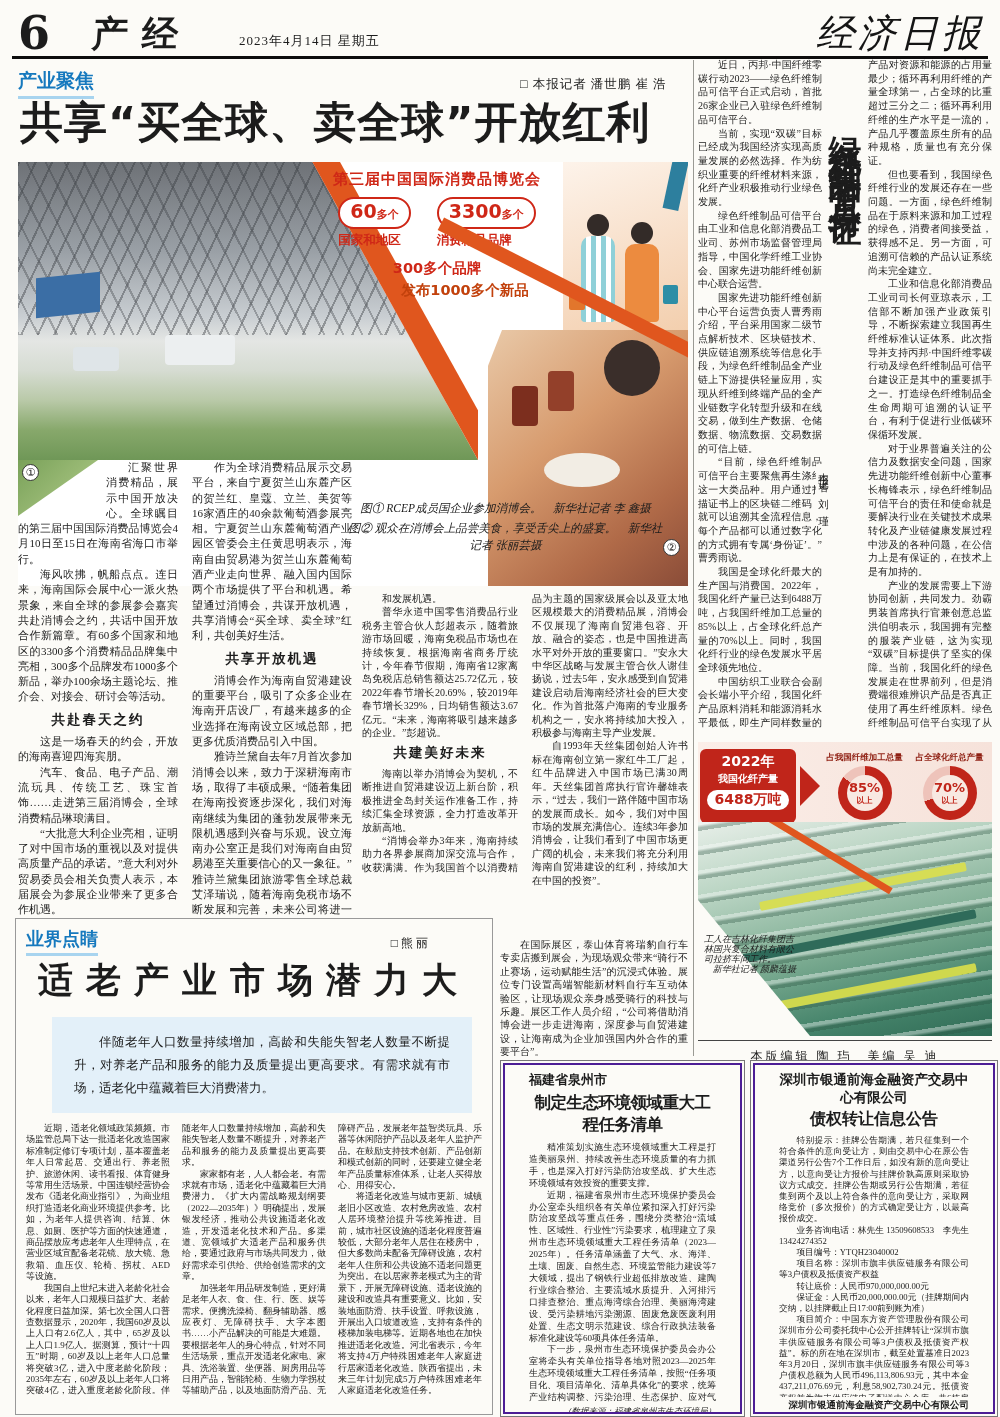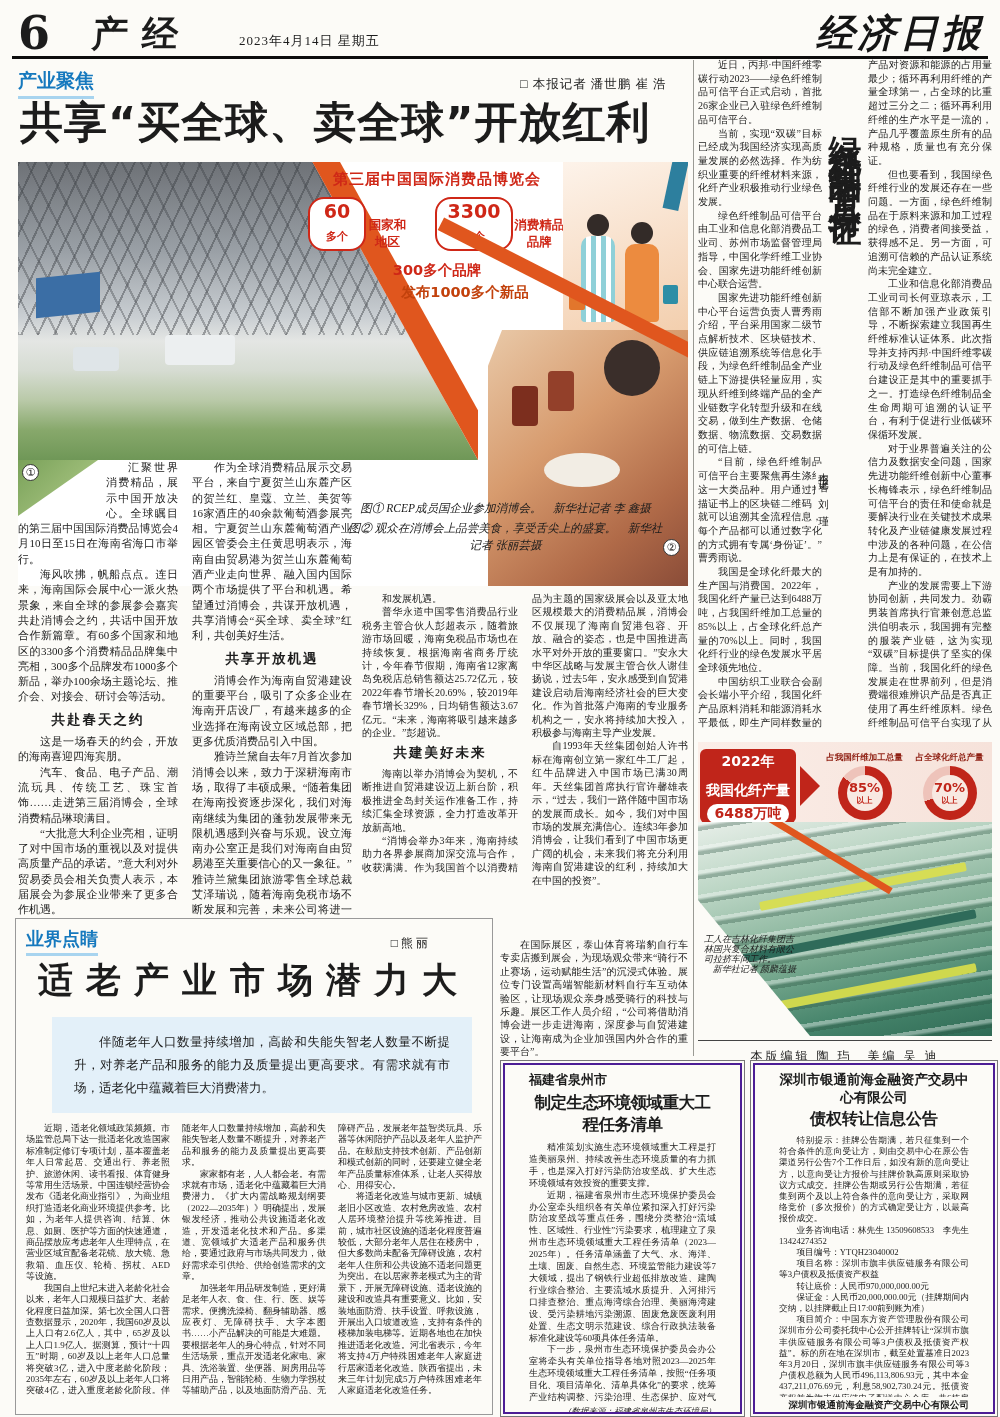--- a/index.html
+++ b/index.html
@@ -5,21 +5,21 @@
   *{box-sizing:border-box;margin:0;padding:0}
   html,body{background:#e8e6e0}
   .paper{position:relative;width:1000px;height:1417px;margin:0 auto;background:#fcfbf7;
          font-family:"Liberation Serif",serif;color:#1c1c1c;overflow:hidden}
   
   .hdr{position:absolute;left:14px;top:8px;right:14px;height:46px}
   .pagenum{position:absolute;left:4px;top:-2px;font-size:46px;font-weight:900;font-family:"DejaVu Serif",serif}
   .section-name{position:absolute;left:78px;top:2px;font-size:36px;font-weight:900;letter-spacing:14px;
                 font-family:"DejaVu Serif",serif;transform:skewX(-4deg)}
   .pagedate{position:absolute;left:225px;top:24px;font-size:13px;letter-spacing:1px}
-  .masthead{position:absolute;right:2px;top:0px;font-size:38px;font-weight:700;font-style:italic;
+  .masthead{position:absolute;right:2px;top:0px;font-size:38px;font-weight:400;font-style:italic;
             letter-spacing:4px;font-family:"DejaVu Serif",serif;color:#151515}
   .hdr-rule{position:absolute;left:12px;right:12px;top:56px;height:3px;background:#0d0d0d}
   
   .kicker{position:absolute;left:18px;top:68px;font-size:19px;font-weight:bold;color:#1679be;
           font-family:"DejaVu Sans",sans-serif;padding-bottom:2px;border-bottom:3px solid #a8d4ef}
   .reporters{position:absolute;left:520px;top:76px;font-size:12.5px;letter-spacing:1px}
   .headline{position:absolute;left:20px;top:94px;width:668px;font-size:43px;font-weight:900;
             font-family:"DejaVu Sans",sans-serif;letter-spacing:1px;white-space:nowrap}
   
   .collage{position:absolute;left:18px;top:162px;width:670px;height:424px;overflow:hidden;background:#fff}
@@ -35,21 +35,21 @@
   .c-band{position:absolute;left:0;top:0;width:460px;height:298px;
           clip-path:polygon(64% 0,70% 0,106% 100%,100% 100%);background:#e0561e}
   .c-band2{position:absolute;left:400px;top:150px;width:420px;height:14px;background:#e0561e;transform:rotate(27deg)}
   .c-expo{position:absolute;left:290px;top:8px;width:258px;text-align:center;font-family:"DejaVu Sans",sans-serif}
   .expo-title{color:#cf2717;font-size:15px;font-weight:900;letter-spacing:1px}
   .pill-row{display:flex;justify-content:center;gap:26px;margin-top:8px}
   .pill{border:2px solid #cf2717;border-radius:16px;background:#fff;color:#cf2717;
         padding:1px 10px;font-weight:900;font-size:19px;line-height:22px}
   .pill small{font-size:11px;font-weight:bold}
   .pill-lab{color:#cf2717;font-size:12.5px;font-weight:bold;margin-top:3px}
-  .pill-col{display:flex;flex-direction:row;align-items:flex-end}
+  .pill-col{display:flex;flex-direction:column;align-items:flex-start}
   .expo-l1{color:#cf2717;font-size:14.5px;font-weight:700;margin-top:10px}
   .expo-l2{color:#c2410c;font-size:14.5px;font-weight:900;margin-top:3px;padding-left:56px}
   .c-illu{position:absolute;left:545px;top:0;width:125px;height:168px;overflow:hidden;
           background:linear-gradient(160deg,#fdf3ea 0%,#f7ddc6 60%,#f3cfae 100%)}
   .fig{position:absolute;bottom:8px;border-radius:10px 10px 4px 4px}
   .fig1{left:18px;width:34px;height:86px;background:repeating-linear-gradient(90deg,#8fd0d8 0 5px,#ffffff 5px 10px)}
   .fig2{left:62px;width:34px;height:78px;background:#ec8b3f}
   .fhead{position:absolute;width:22px;height:22px;border-radius:50%;background:#332b28}
   .fh1{left:24px;bottom:94px}.fh2{left:68px;bottom:86px}
   .bag1{position:absolute;left:6px;bottom:20px;width:16px;height:20px;background:#e2762c;border-radius:2px}
@@ -93,21 +93,21 @@
   .green-headline{position:absolute;left:50%;top:52px;transform:translateX(-50%);width:44px;
       writing-mode:vertical-rl;text-orientation:upright;font-size:33px;font-weight:900;
       font-family:"DejaVu Serif",serif;letter-spacing:7px;background:#fcfbf7;line-height:44px}
   .green-byline{position:absolute;left:118px;top:406px;writing-mode:vertical-rl;text-orientation:upright;
       font-size:10.5px;letter-spacing:3px;background:#fcfbf7}
   .fiber-info{position:absolute;left:698px;top:742px;width:294px;height:88px;display:flex;align-items:center;
       background:linear-gradient(90deg,#fbeee8,#f6e2da);font-family:"DejaVu Sans",sans-serif;overflow:visible}
   .fi-box{width:96px;height:74px;margin:2px;background:#c0251a;border-radius:6px;color:#fff;
           text-align:center;padding-top:4px}
   .fi-year{font-size:14px;font-weight:900}
-  .fi-title{font-size:14px;font-weight:900;margin:11px 0 3px}
+  .fi-title{font-size:10px;font-weight:900;margin:1px 0 3px}
   .fi-pill{display:inline-block;background:#fff;color:#c0251a;font-weight:900;font-size:14px;
            border-radius:10px;padding:1px 8px}
   .fi-arrow{width:0;height:0;border-left:20px solid #c0251a;border-top:20px solid transparent;
             border-bottom:20px solid transparent;margin:0 2px}
   .gauge{flex:1;text-align:center}
   .gauge-lab{font-size:8.5px;font-weight:bold;color:#8f1f12;letter-spacing:0}
   .donut{position:relative;width:54px;height:54px;border-radius:50%;margin:2px auto 0;
          background:conic-gradient(#c0251a calc(var(--p,75)*1%),#eec3ba 0)}
   .donut::before{content:"";position:absolute;inset:9px;border-radius:50%;background:#f8e9e2}
   .donut-val{position:absolute;inset:0;display:flex;flex-direction:column;align-items:center;

